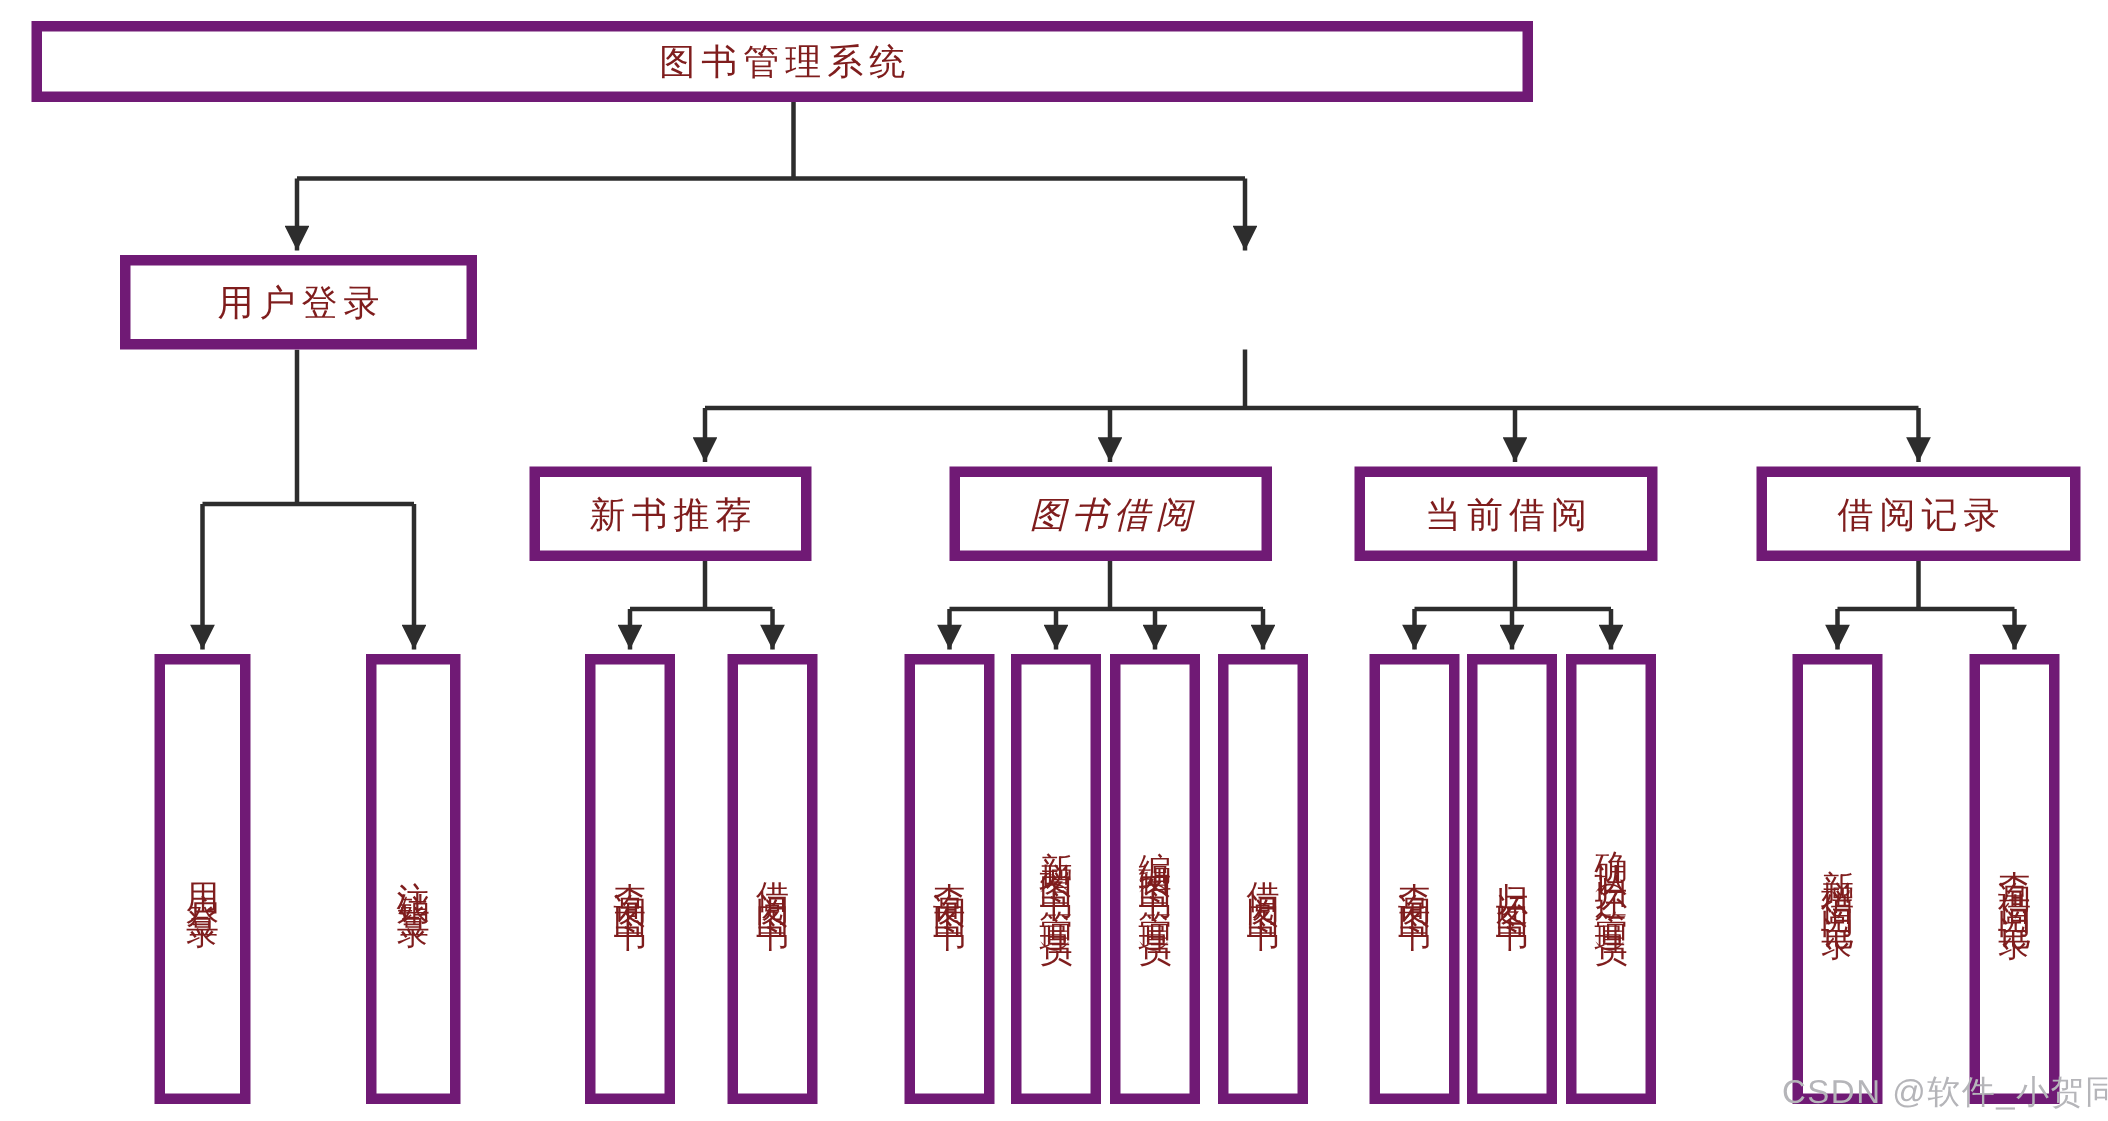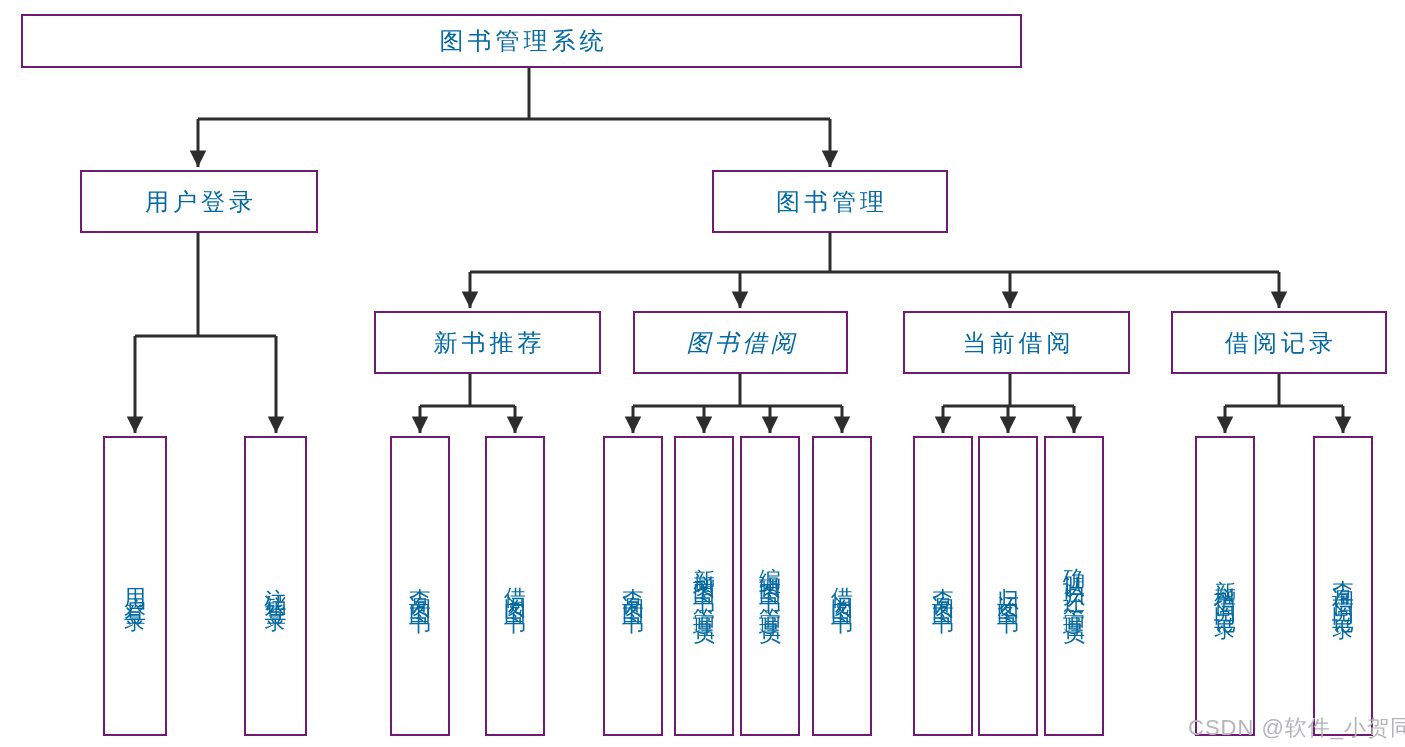--- a/index.html
+++ b/index.html
@@ -13,44 +13,44 @@
   }
   svg.wires { position: absolute; left: 0; top: 0; z-index: 1; }
   .wires path { stroke: #2d2d2d; stroke-width: 3; fill: none; }
   .wires .ar { marker-end: url(#ah); }
   .wires marker path { fill: #2d2d2d; stroke: none; }
 
   .box {
     position: absolute;
     box-sizing: border-box;
     background: #ffffff;
-    border: 2px solid #701a75;
+    border: 7px solid #701a75;
     display: flex;
     align-items: center;
     justify-content: center;
-    color: #0369a1;
+    color: #7f1d1d;
     z-index: 2;
   }
   .h-label { font-size: 24px; letter-spacing: 4px; text-indent: 4px; white-space: nowrap; }
   .leaf {
     top: 436px;
     height: 300px;
     writing-mode: vertical-rl;
     text-orientation: mixed;
     font-size: 22px;
     letter-spacing: 8px;
     line-height: 1;
   }
   
   .n-root   { left: 21px;  top: 14px;  width: 1001px; height: 54px; }
   .n-l1a    { left: 80px;  top: 170px; width: 238px;  height: 63px; }
   .n-l1b    { left: 712px; top: 170px; width: 236px;  height: 63px; }
-  .n-l2a    { left: 374px; top: 311px; width: 227px;  height: 63px; }
+  .n-l2a    { left: 353px; top: 311px; width: 188px;  height: 63px; }
   .n-l2b    { left: 633px; top: 311px; width: 215px;  height: 63px; font-style: italic; }
-  .n-l2c    { left: 903px; top: 311px; width: 227px;  height: 63px; }
+  .n-l2c    { left: 903px; top: 311px; width: 202px;  height: 63px; }
   .n-l2d    { left: 1171px;top: 311px; width: 216px;  height: 63px; }
   .lf-1  { left: 103px;  width: 64px; }
   .lf-2  { left: 244px;  width: 63px; }
   .lf-3  { left: 390px;  width: 60px; }
   .lf-4  { left: 485px;  width: 60px; }
   .lf-5  { left: 603px;  width: 60px; }
   .lf-6  { left: 674px;  width: 60px; }
   .lf-7  { left: 740px;  width: 60px; }
   .lf-8  { left: 812px;  width: 60px; }
   .lf-9  { left: 913px;  width: 60px; }
@@ -133,21 +133,20 @@
       <path d="M1279,374 V406"></path>
       <path d="M1225,406 H1343"></path>
       <path class="ar" d="M1225,406 V433"></path>
       <path class="ar" d="M1343,406 V433"></path>
     </g>
   </svg>
 
   <div class="box n-root h-label">图书管理系统</div>
 
   <div class="box n-l1a h-label">用户登录</div>
-  <div class="box n-l1b h-label">图书管理</div>
 
   <div class="box n-l2a h-label">新书推荐</div>
   <div class="box n-l2b h-label">图书借阅</div>
   <div class="box n-l2c h-label">当前借阅</div>
   <div class="box n-l2d h-label">借阅记录</div>
 
   <div class="box leaf lf-1">用户登录</div>
   <div class="box leaf lf-2">注销登录</div>
   <div class="box leaf lf-3">查询图书</div>
   <div class="box leaf lf-4">借阅图书</div>

